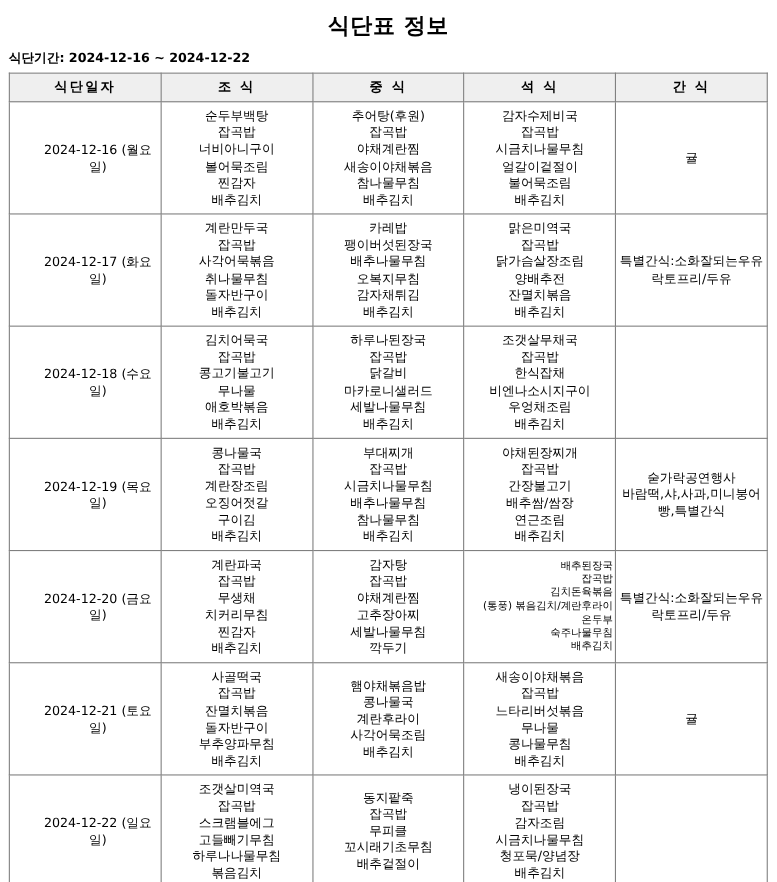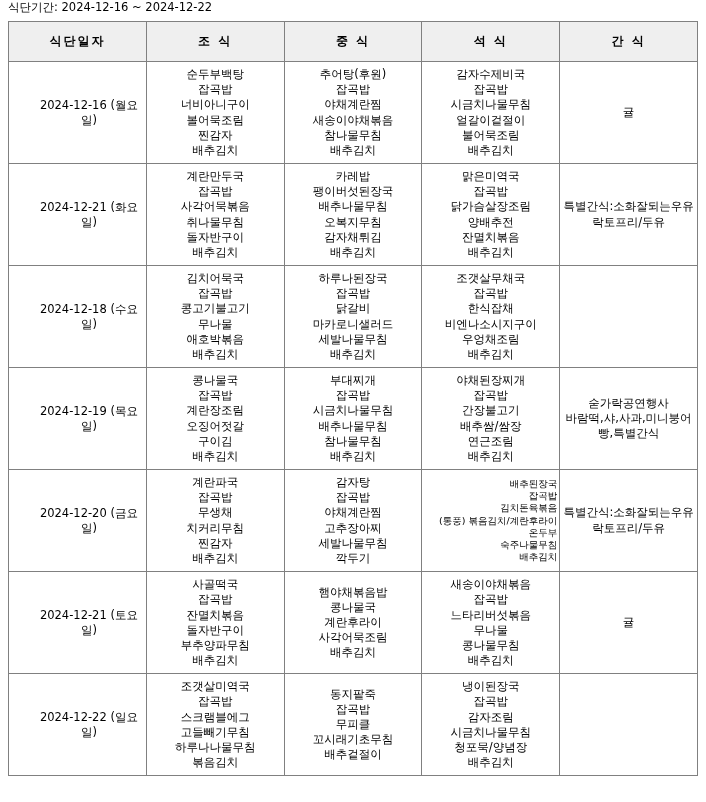--- a/index.html
+++ b/index.html
@@ -19,38 +19,38 @@
   .title {
     text-align: center;
     font-size: 20px;
     font-weight: bold;
     margin: 10px 0 8px 0;
     letter-spacing: 0.5px;
   }
   .period {
     font-size: 11.5px;
     margin: 0 0 6px 8px;
-    font-weight: normal;
+    font-weight: bold;
   }
   table.menu {
     border-collapse: collapse;
     width: 690px;
     margin: 0 8px;
     table-layout: fixed;
   }
   table.menu th, table.menu td {
     border: 1px solid #808080;
     text-align: center;
     vertical-align: middle;
   }
   table.menu thead th {
     background: #efefef;
     font-size: 12px;
     font-weight: bold;
-    height: 40px;
+    height: 26px;
     padding: 3px 2px;
     letter-spacing: 2px;
   }
   table.menu thead th.col-date { letter-spacing: 2px; }
   td.date-cell {
     font-size: 11.5px;
     width: 131px;
     padding-left: 24px;
   }
   td.meal-cell {
@@ -65,20 +65,21 @@
     padding: 5px 2px;
     width: 135px;
   }
   td.meal-cell .line, td.snack-cell .line { display: block; }
   td.meal-cell.small .line { font-size: 9.5px; line-height: 1.28; text-align: right; }
 </style>
 </head>
 <body>
 
 <div class="page">
+  <div class="title">식단표 정보</div>
   <div class="period">식단기간: 2024-12-16 ~ 2024-12-22</div>
 
   <table class="menu">
     <thead>
       <tr>
         <th class="col-date">식단일자</th>
         <th>조 식</th>
         <th>중 식</th>
         <th>석 식</th>
         <th>간 식</th>
@@ -109,21 +110,21 @@
             <span class="line">시금치나물무침</span>
             <span class="line">얼갈이겉절이</span>
             <span class="line">불어묵조림</span>
             <span class="line">배추김치</span>
           </td>
           <td class="snack-cell">
             <span class="line">귤</span>
           </td>
         </tr>
         <tr>
-          <td class="date-cell">2024-12-21 (화요일)</td>
+          <td class="date-cell">2024-12-17 (화요일)</td>
           <td class="meal-cell">
             <span class="line">계란만두국</span>
             <span class="line">잡곡밥</span>
             <span class="line">사각어묵볶음</span>
             <span class="line">취나물무침</span>
             <span class="line">돌자반구이</span>
             <span class="line">배추김치</span>
           </td>
           <td class="meal-cell">
             <span class="line">카레밥</span>

